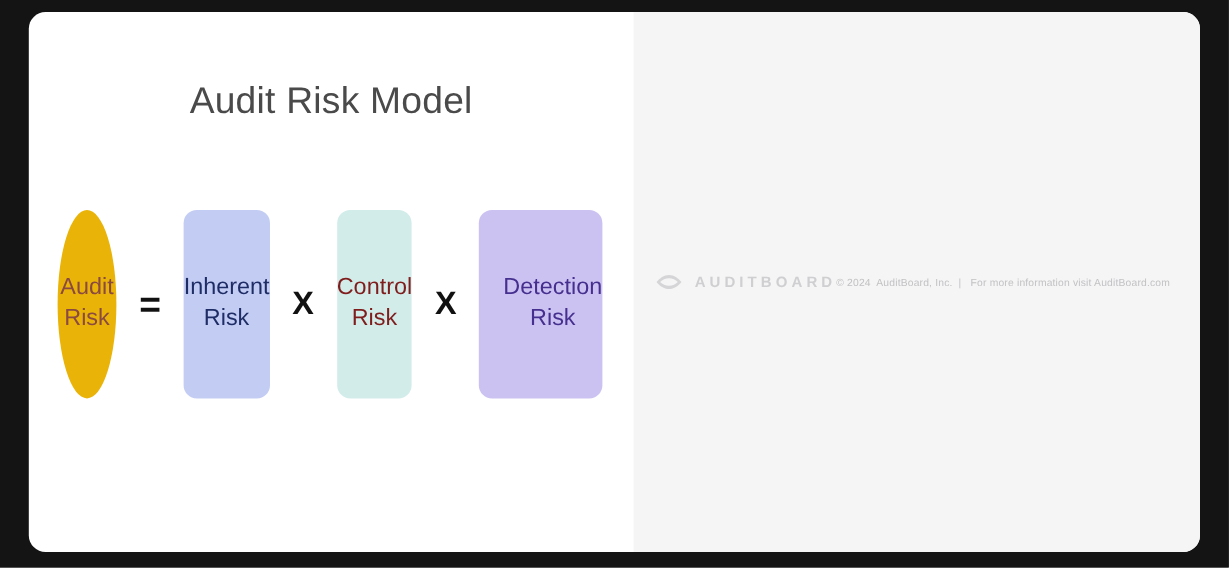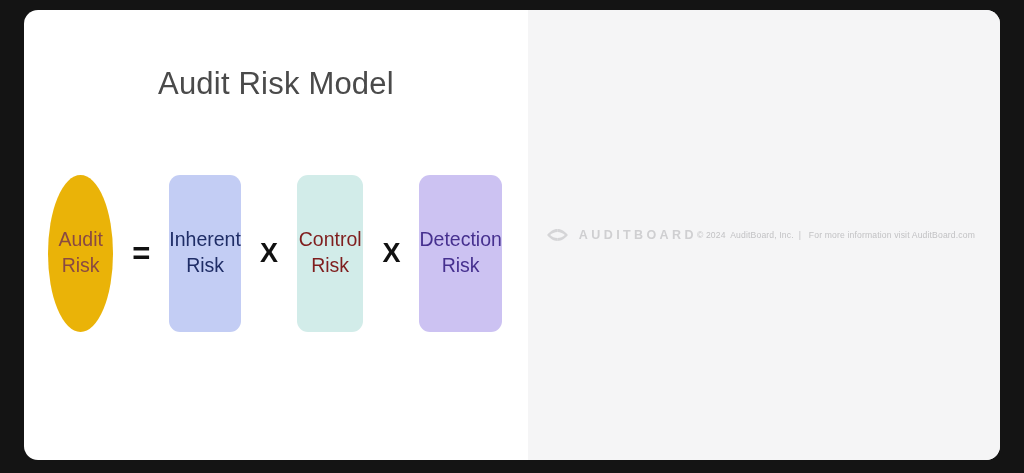--- a/index.html
+++ b/index.html
@@ -176,21 +176,21 @@
 
         <div class="term term-box" style="background:#d2ece9; color:#7f1d1d;">
           <div>
             <span class="term-label">Control</span>
             <span class="term-label">Risk</span>
           </div>
         </div>
 
         <div class="operator">X</div>
 
-        <div class="term term-box" style="background:#ccc2f2; color:#46308f;">
+        <div class="term term-box" style="background:#ccc2f2; color:#46308f;padding-left:20px;">
           <div>
             <span class="term-label">Detection</span>
             <span class="term-label">Risk</span>
           </div>
         </div>
 
         <div class="spacer-right"></div>
 
       </div>
     </div>

